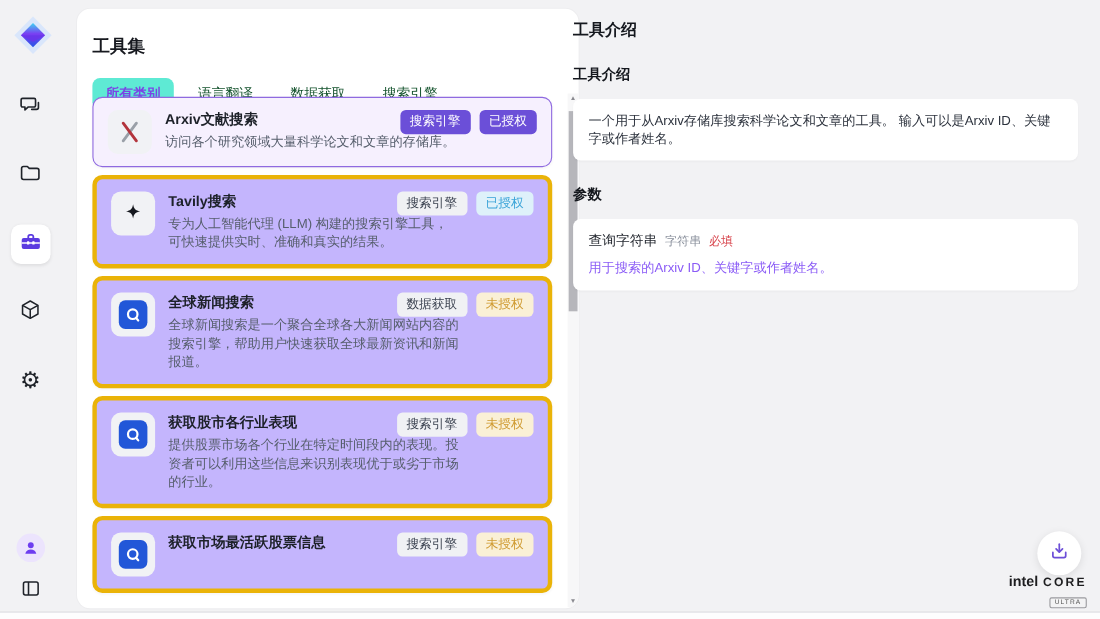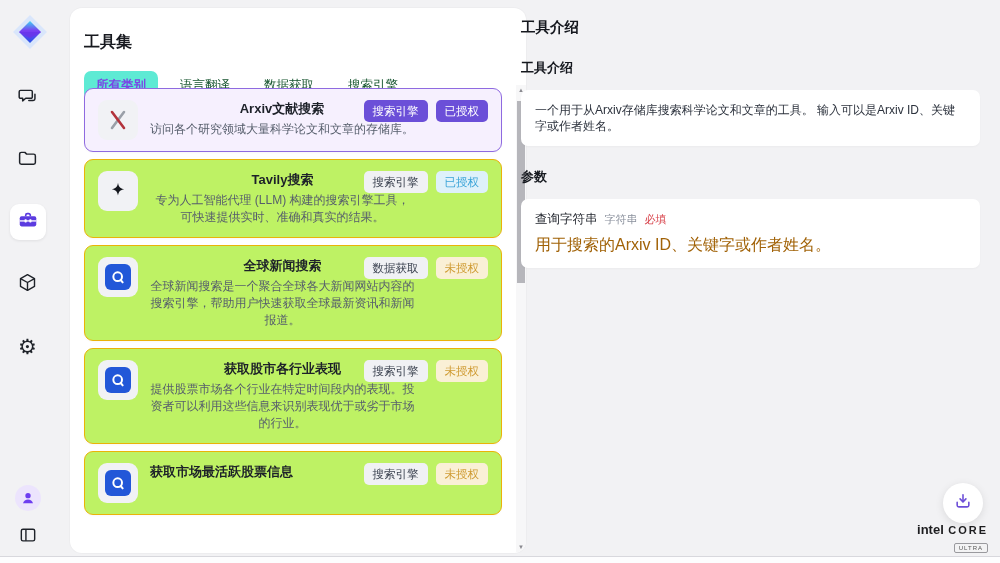--- a/index.html
+++ b/index.html
@@ -17,22 +17,22 @@
   .rail-bottom { position:absolute; left:0; bottom:12px; width:55px; display:flex; flex-direction:column; align-items:center; gap:12px; }
   .avatar { width:26px; height:26px; border-radius:50%; background:#ece4fd; display:flex; align-items:center; justify-content:center; cursor:pointer; }
 
   
   .panel { position:absolute; left:70px; top:8px; width:456px; height:545px;
     background:#fff; border-radius:12px; overflow:hidden; box-shadow:0 0 0 1px rgba(0,0,0,.02); }
   .panel-title { font-size:16px; font-weight:bold; color:#17191f; margin:24px 0 0 14px; }
   .tabs { display:flex; gap:10px; margin:18px 0 0 14px; }
   .tab { font-size:12.5px; color:#14532d; padding:6px 12px; border-radius:7px; cursor:pointer; white-space:nowrap; }
   .tab.active { background:#5eead4; color:#7a45e5; font-weight:bold; }
-  .cards { position:absolute; left:14px; right:24px; top:80px; bottom:0;text-align:center; }
-  .card { position:relative; display:flex; gap:12px; background:#bef264; border:1px solid #eab308;
+  .cards { position:absolute; left:14px; right:24px; top:80px; bottom:0; }
+  .card { position:relative; display:flex; gap:12px; background:#c4b5fd; border:4px solid #eab308;
     border-radius:9px; padding:11px 13px; margin-bottom:7px; cursor:pointer; box-shadow:0 1px 2px rgba(20,20,40,.03); }
   .card.selected { background:#f6f0fe; border:1.5px solid #8f6ae0; }
   .tool-icon { width:40px; height:40px; border-radius:9px; background:#f1f2f5; flex:0 0 40px;
     display:flex; align-items:center; justify-content:center; }
   .tool-icon .inner-blue { width:26px; height:26px; border-radius:6px; background:#2257d8; display:flex; align-items:center; justify-content:center; }
   .tool-name { font-size:13px; font-weight:bold; color:#1d2129; margin-bottom:3px; }
   .tool-desc { font-size:12px; line-height:17px; color:#565e6c; max-width:265px; }
   .badges { position:absolute; top:11px; right:13px; display:flex; gap:8px; }
   .badge { height:22px; line-height:22px; padding:0 9px; border-radius:5px; font-size:11.5px; white-space:nowrap; }
   .badge.cat { background:#f0f1f4; color:#3c4351; }
@@ -49,21 +49,21 @@
   
   .detail { position:absolute; left:511px; top:0; right:0; bottom:0; padding:18px 20px 0 10px; }
   .detail-title { font-size:14.5px; font-weight:bold; color:#15181e; }
   .section-title { font-size:13px; font-weight:bold; color:#15181e; margin-top:22px; }
   .white-box { background:#fff; border-radius:7px; margin-top:13px; padding:12px 14px; box-shadow:0 1px 2px rgba(20,20,40,.03); }
   .intro-text { font-size:12px; color:#2c323d; line-height:16px; }
   .param-head { display:flex; align-items:baseline; gap:7px; }
   .param-name { font-size:12.5px; font-weight:normal; color:#1d2129; }
   .param-type { font-size:11px; color:#8a909c; }
   .param-required { font-size:11px; color:#d8454d; }
-  .param-desc { font-size:16px; color:#a16207; margin-top:7px; }
+  .param-desc { font-size:12px; color:#8b5cf6; margin-top:7px; }
 
   
   .download-btn { position:absolute; right:17px; bottom:40px; width:40px; height:40px; border-radius:50%;
     background:#fff; box-shadow:0 2px 8px rgba(0,0,0,.10); display:flex; align-items:center; justify-content:center; cursor:pointer; }
   .brand { position:absolute; right:12px; bottom:10px; text-align:right; color:#1d1d1f; line-height:1; }
   .brand .intel { font-size:13px; font-weight:bold; letter-spacing:0; }
   .brand .core { font-size:11px; letter-spacing:2px; font-weight:600; }
   .brand .ultra { display:inline-block; margin-top:2px; font-size:6px; letter-spacing:1px; color:#555;
     border:1px solid #9a9a9e; border-radius:2px; padding:1px 4px; background:#f3f3f4; }
 

